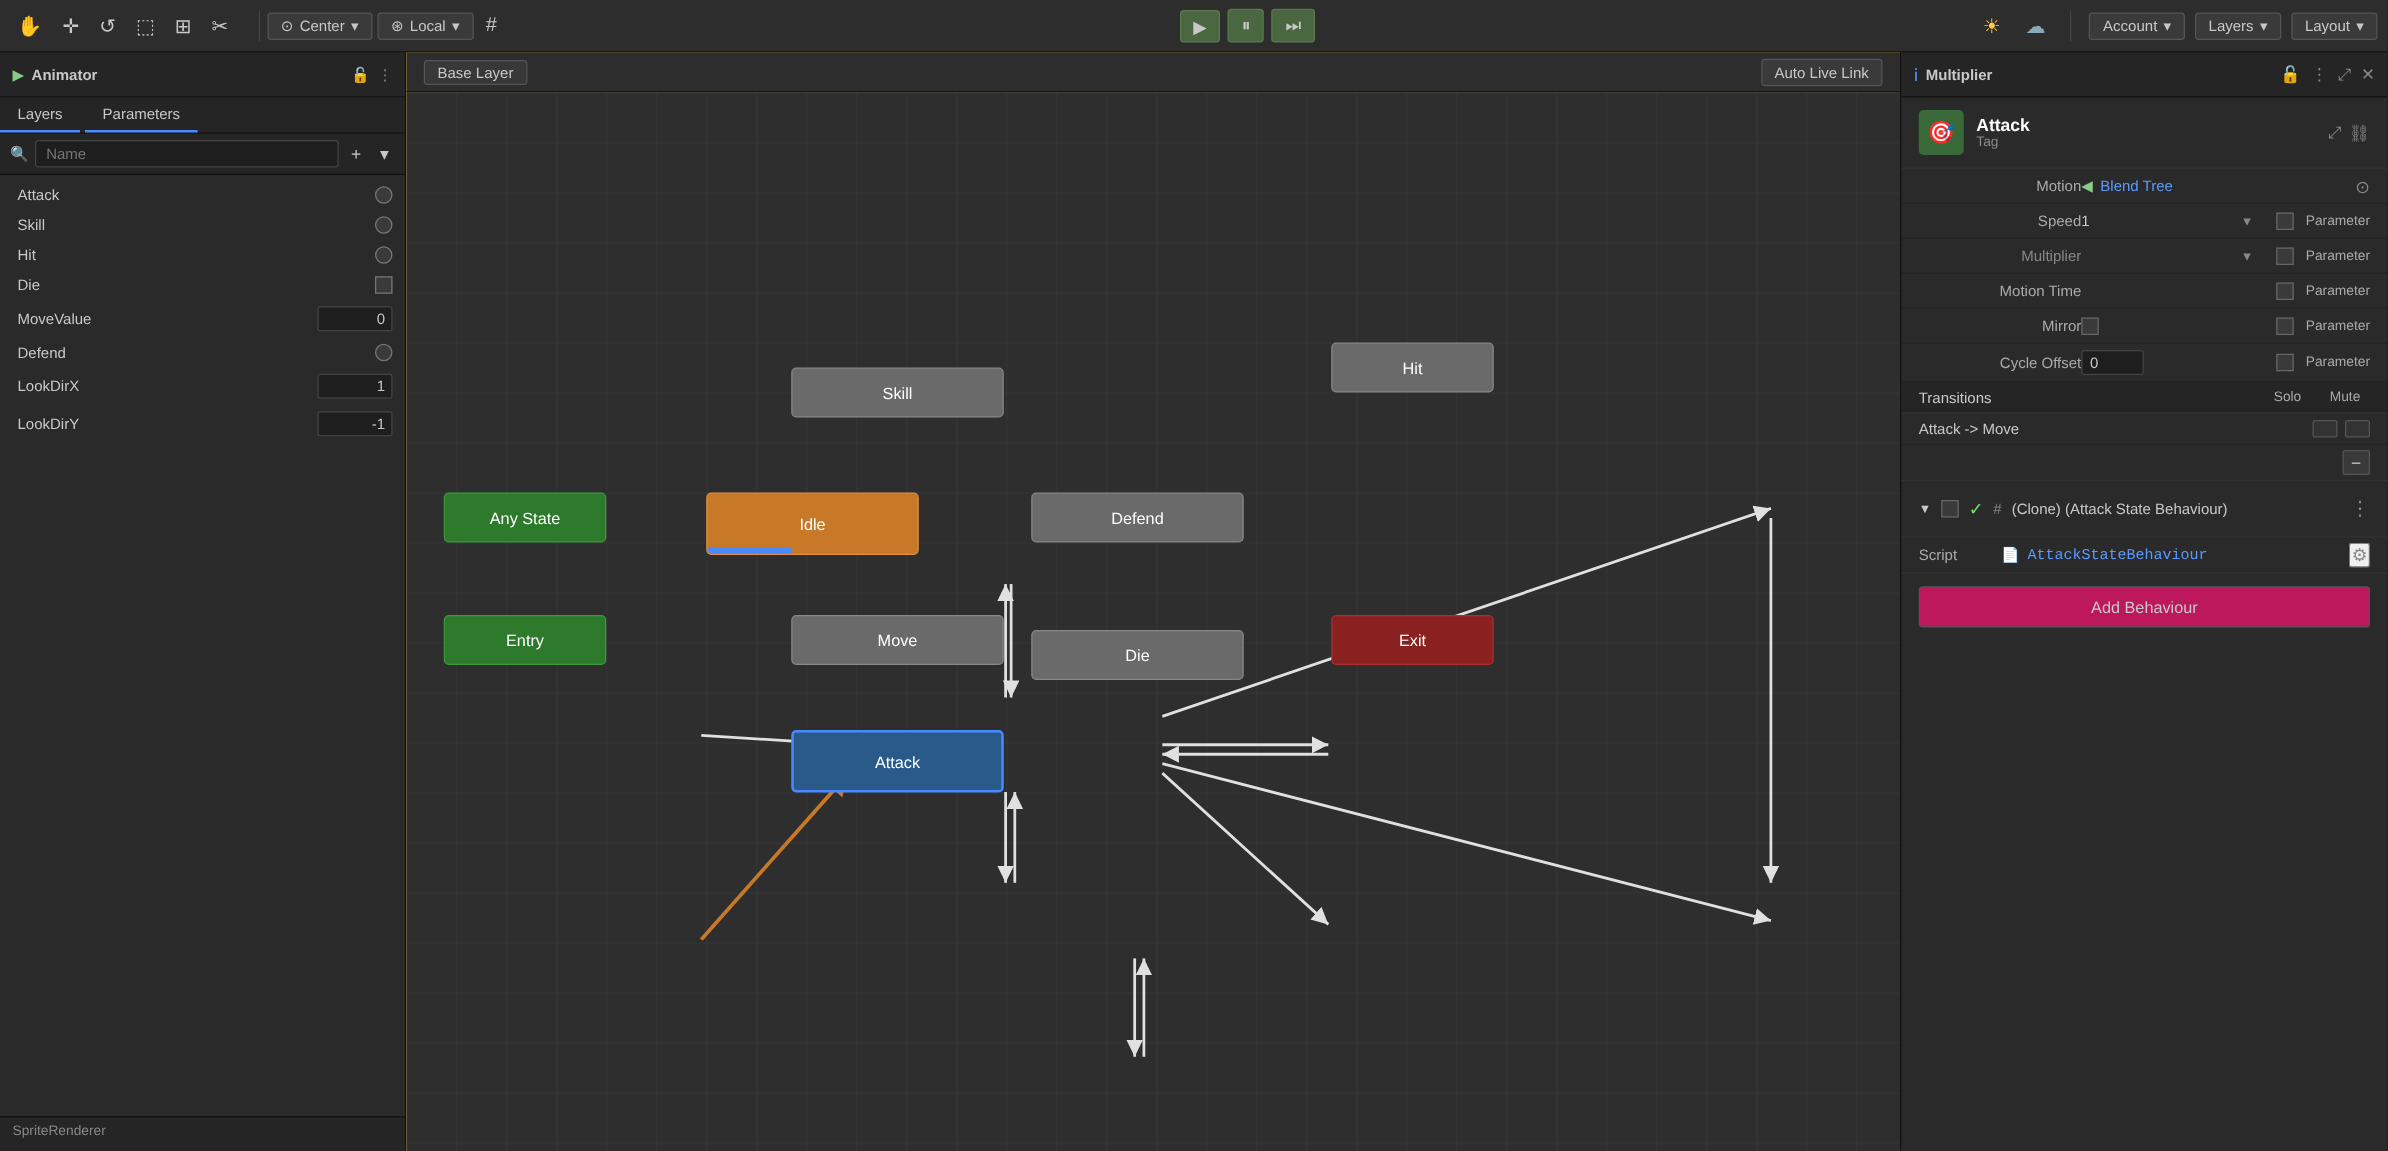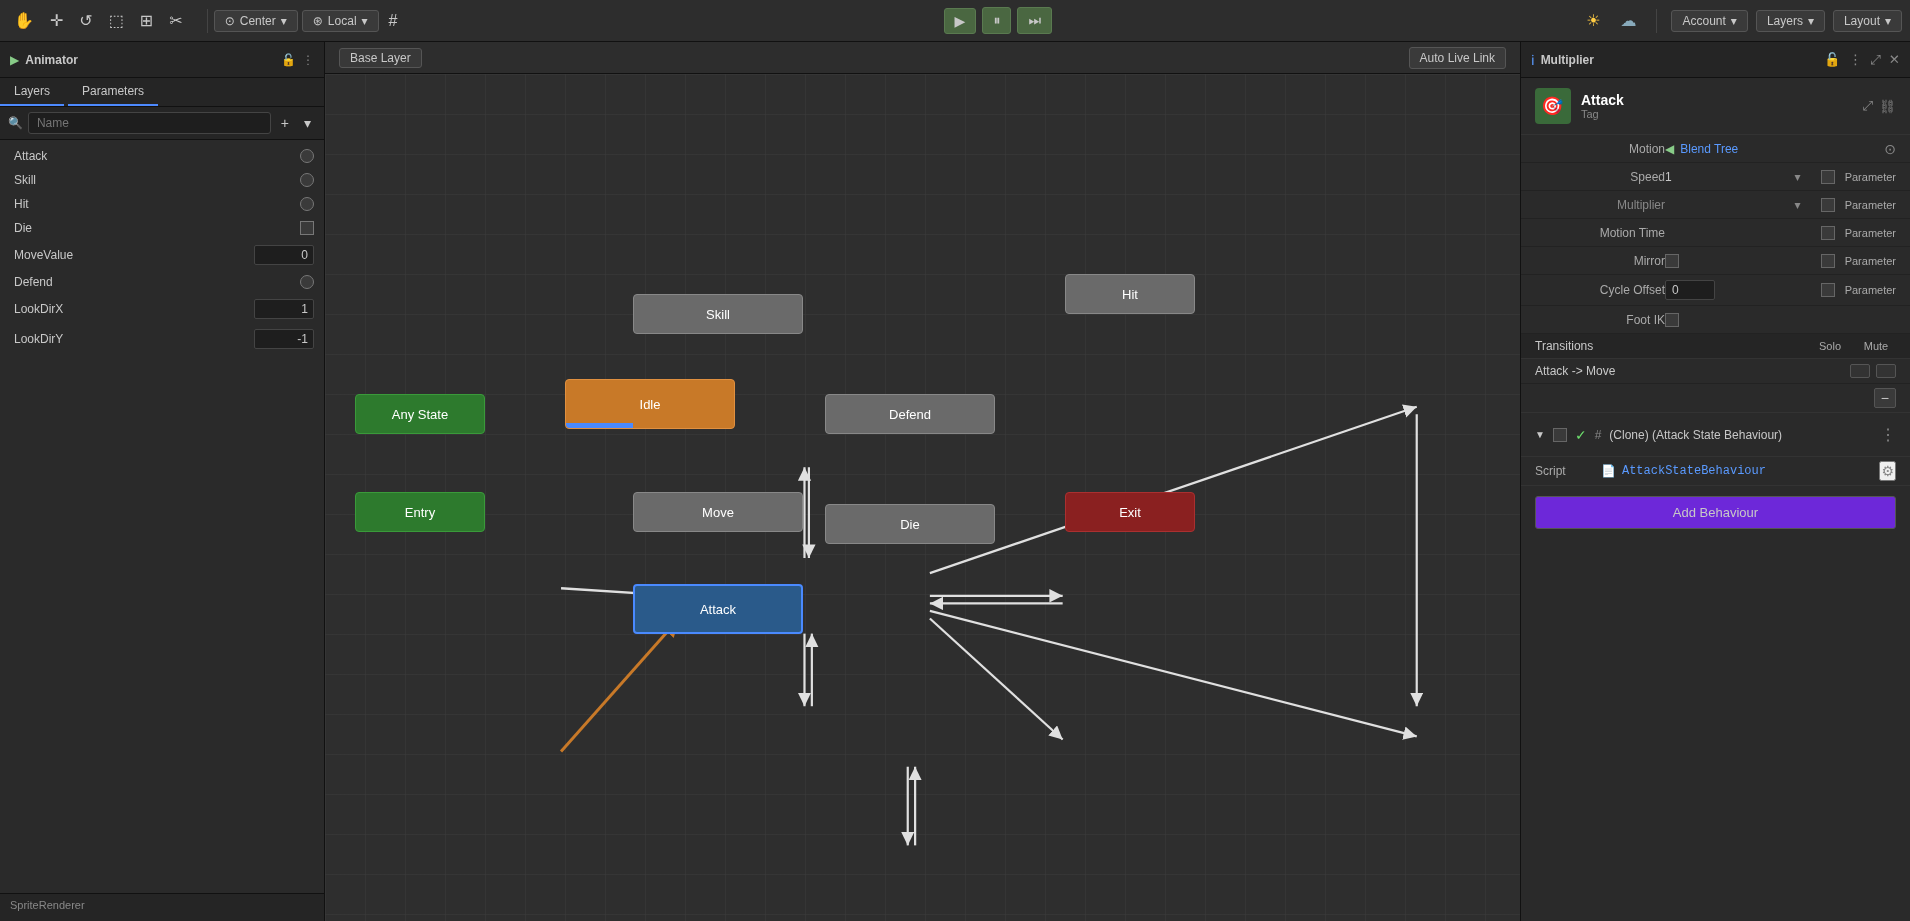--- a/index.html
+++ b/index.html
@@ -468,21 +468,21 @@
       gap: 6px;
     }
     .script-label { color: #aaa; font-size: 12px; width: 60px; }
     .script-value { color: #5a9aff; font-size: 12px; cursor: pointer; flex: 1; font-family: Liberation Mono, monospace; }
     .script-gear {
       color: #888;
       cursor: pointer;
       font-size: 14px;
     }
     .add-behaviour-btn {
-      background: #6d28d9;
+      background: #be185d;
       border: 1px solid #555;
       color: #c8c8c8;
       border-radius: 3px;
       padding: 8px 14px;
       cursor: pointer;
       font-size: 13px;
       margin: 10px 14px;
       display: block;
       width: calc(100% - 28px);
       text-align: center;
@@ -666,21 +666,21 @@
           </marker>
         </defs>
       </svg>
 
       <div class="state-node green-state" style="left:30px;top:320px;width:130px;height:40px;text-align:center;">
         Any State
       </div>
       <div class="state-node green-state" style="left:30px;top:418px;width:130px;height:40px;">
         Entry
       </div>
-      <div class="state-node orange-state" style="left:240px;top:305px;width:170px;height:50px;position:absolute;">
+      <div class="state-node orange-state" style="left:240px;top:320px;width:170px;height:50px;position:absolute;">
         Idle
         <div class="idle-progress"></div>
       </div>
       <div class="state-node default-state" style="left:308px;top:220px;width:170px;height:40px;">
         Skill
       </div>
       <div class="state-node default-state" style="left:500px;top:320px;width:170px;height:40px;">
         Defend
       </div>
       <div class="state-node default-state" style="left:308px;top:418px;width:170px;height:40px;">
@@ -785,26 +785,20 @@
       <div class="prop-row">
         <span class="prop-label">Cycle Offset</span>
         <div class="prop-value">
           <input class="prop-input-small" type="text" value="0" style="">
           <div style="flex:1"></div>
           <div class="prop-checkbox"></div>
           <span style="margin-left:4px;color:#aaa;font-size:11px">Parameter</span>
         </div>
       </div>
 
-      <div class="prop-row">
-        <span class="prop-label">Foot IK</span>
-        <div class="prop-value">
-          <div class="prop-checkbox"></div>
-        </div>
-      </div>
 
 
       <div class="transitions-header">
         <span class="transitions-label">Transitions</span>
         <span class="col-label">Solo</span>
         <span class="col-label">Mute</span>
       </div>
 
       <div class="transition-row">
         <span class="transition-name">Attack -&gt; Move</span>

